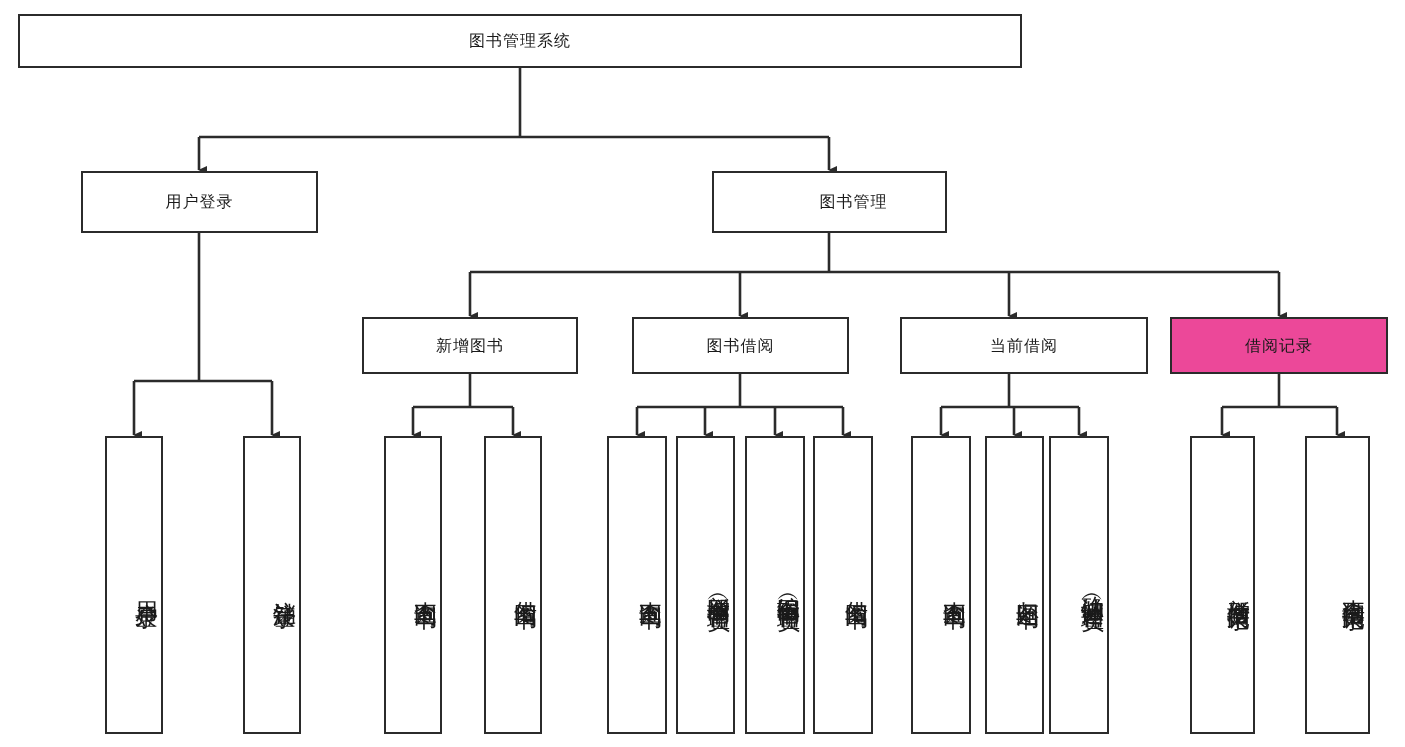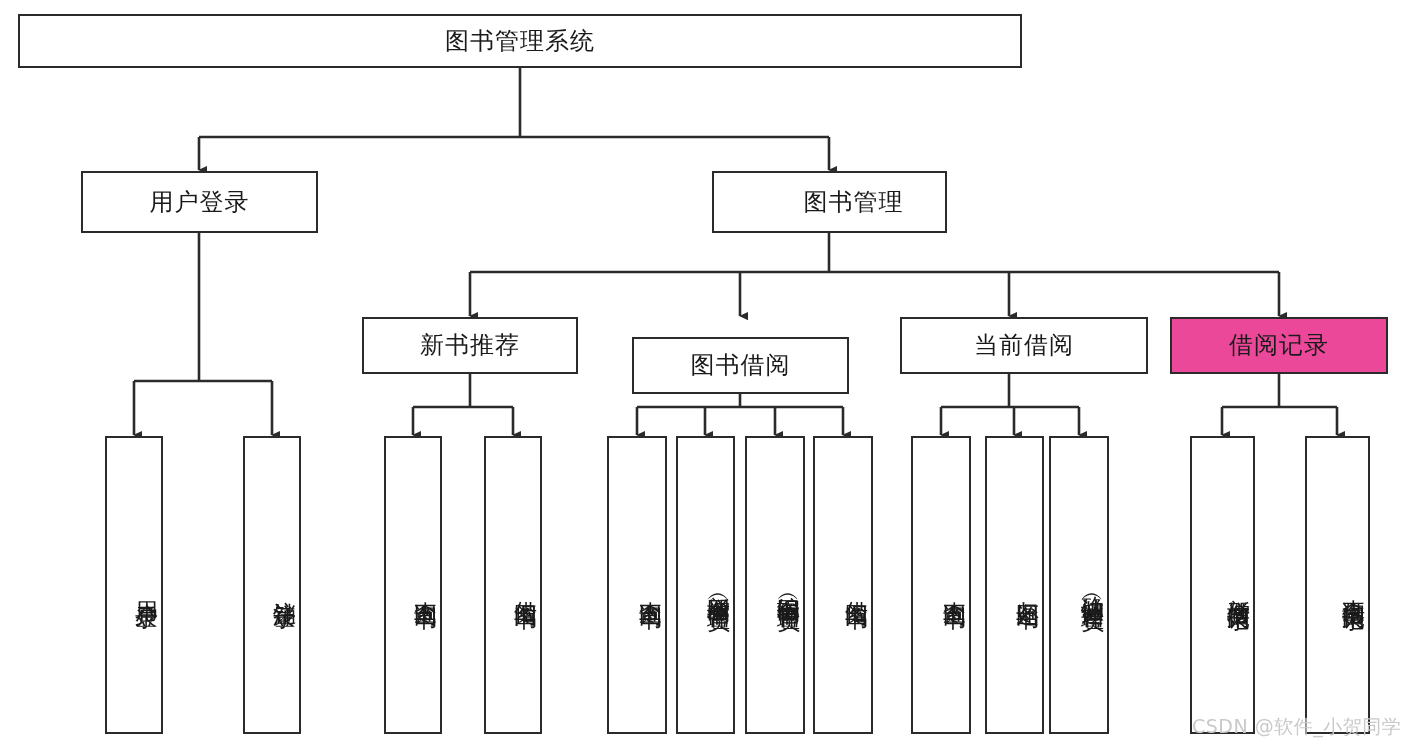--- a/index.html
+++ b/index.html
@@ -30,21 +30,21 @@
     position: absolute;
     box-sizing: border-box;
     border: 2.5px solid #2b2b2b;
     background: #ffffff;
     display: flex;
     align-items: center;
     justify-content: center;
     color: #1a1a1a;
   }
   .node.horiz {
-    font-size: 24px;
+    font-size: 16px;
     letter-spacing: 1px;
     line-height: 1.2;
     text-align: right;
   }
   .node.vert {
     writing-mode: vertical-rl;
     text-orientation: upright;
     font-size: 23px;
     line-height: 1.25;
     letter-spacing: 2px;
@@ -118,23 +118,23 @@
       <div class="node horiz" style="left: 18px; top: 14px; width: 1004px; height: 54px; border-color: rgb(43, 43, 43); background: rgb(255, 255, 255); color: rgb(26, 26, 26);">
         <span class="hlabel">图书管理系统</span>
       </div>
       <div class="node horiz" style="left: 81px; top: 171px; width: 237px; height: 62px; border-color: rgb(43, 43, 43); background: rgb(255, 255, 255); color: rgb(26, 26, 26);">
         <span class="hlabel">用户登录</span>
       </div>
       <div class="node horiz" style="left: 712px; top: 171px; width: 235px; height: 62px; border-color: rgb(43, 43, 43); background: rgb(255, 255, 255); color: rgb(26, 26, 26); padding-left: 48px;">
         <span class="hlabel">图书管理</span>
       </div>
       <div class="node horiz" style="left: 362px; top: 317px; width: 216px; height: 57px; border-color: rgb(43, 43, 43); background: rgb(255, 255, 255); color: rgb(26, 26, 26);">
-        <span class="hlabel">新书推荐</span>
+        <span class="hlabel">新增图书</span>
       </div>
-      <div class="node horiz" style="left: 632px; top: 317px; width: 217px; height: 57px; border-color: rgb(43, 43, 43); background: rgb(255, 255, 255); color: rgb(26, 26, 26); margin-top: 20px;">
+      <div class="node horiz" style="left: 632px; top: 317px; width: 217px; height: 57px; border-color: rgb(43, 43, 43); background: rgb(255, 255, 255); color: rgb(26, 26, 26);">
         <span class="hlabel">图书借阅</span>
       </div>
       <div class="node horiz" style="left: 900px; top: 317px; width: 248px; height: 57px; border-color: rgb(43, 43, 43); background: rgb(255, 255, 255); color: rgb(26, 26, 26);">
         <span class="hlabel">当前借阅</span>
       </div>
       <div class="node horiz" style="left: 1170px; top: 317px; width: 218px; height: 57px; border-color: rgb(43, 43, 43); background: #ec4899; color: rgb(26, 26, 26);">
         <span class="hlabel">借阅记录</span>
       </div>
       <div class="node vert" style="left: 105px; top: 436px; width: 58px; height: 298px; border-color: rgb(43, 43, 43); background: rgb(255, 255, 255); color: rgb(26, 26, 26);">
         <span class="vlabel">用户登录</span>
@@ -170,15 +170,14 @@
         <span class="vlabel">确认归还（管理员）</span>
       </div>
       <div class="node vert" style="left: 1190px; top: 436px; width: 65px; height: 298px; border-color: rgb(43, 43, 43); background: rgb(255, 255, 255); color: rgb(26, 26, 26);">
         <span class="vlabel">新增借阅记录</span>
       </div>
       <div class="node vert" style="left: 1305px; top: 436px; width: 65px; height: 298px; border-color: rgb(43, 43, 43); background: rgb(255, 255, 255); color: rgb(26, 26, 26);">
         <span class="vlabel">查询借阅记录</span>
       </div>
     </div>
 
-  <div class="watermark" style="left: 1192px; top: 714px; color: rgb(201, 201, 201);">CSDN @软件_小贺同学</div>
 
 </div>
 
 </body></html>

